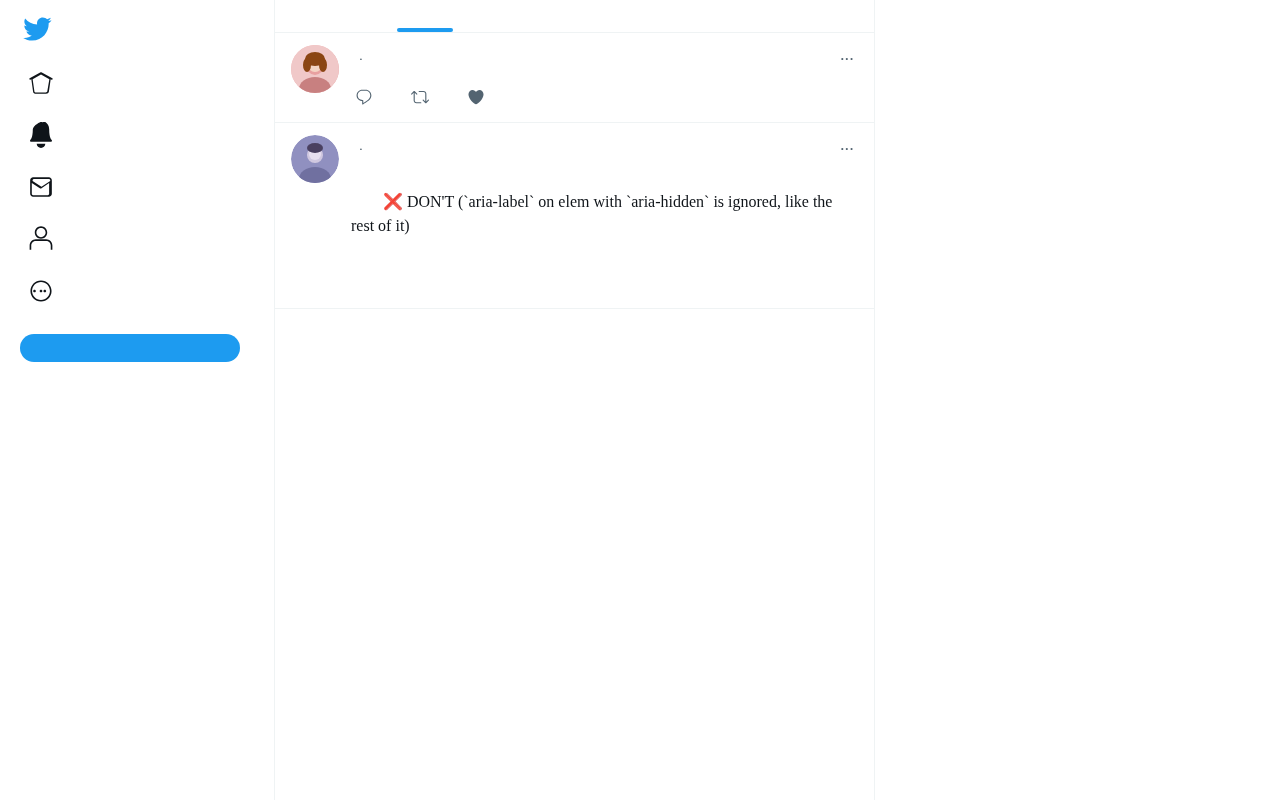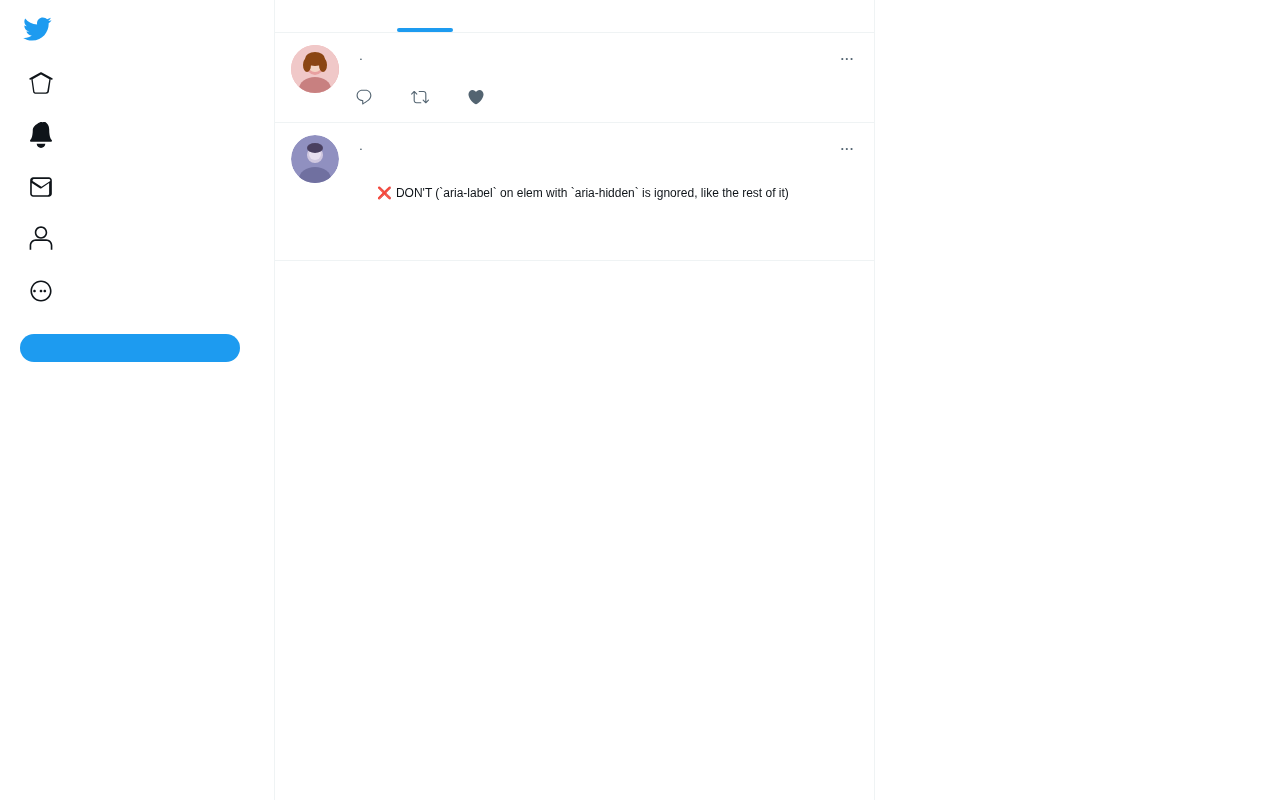--- a/index.html
+++ b/index.html
@@ -140,21 +140,21 @@
     .tweet-dot { color: #536471; font-size: 15px; }
     .more-icon { color: #536471; cursor: pointer; font-size: 18px; padding: 4px; border-radius: 50%; }
 
     .tweet-text { font-size: 15px; color: #0f1419; line-height: 1.5; margin-bottom: 10px; white-space: pre-wrap; }
 
     .tweet-actions { display: flex; gap: 24px; margin-top: 4px; }
     .action-btn { display: flex; align-items: center; gap: 6px; color: #536471; font-size: 13px; cursor: pointer; border: none; background: none; padding: 4px; border-radius: 9999px; }
     .action-btn svg { width: 18px; height: 18px; fill: currentColor; }
 
     
-    .code-text { font-family: Liberation Sans, sans-serif; font-size: 12px; color: #0f1419; }
+    .code-text { font-family: Liberation Serif, serif; font-size: 16px; color: #0f1419; }
   </style>
 </head>
 <body>
 
 <nav class="sidebar">
   <div class="twitter-logo">
     <svg viewBox="0 0 24 24">
       <path d="M23.643 4.937c-.835.37-1.732.62-2.675.733.962-.576 1.7-1.49 2.048-2.578-.9.534-1.897.922-2.958 1.13-.85-.904-2.06-1.47-3.4-1.47-2.572 0-4.658 2.086-4.658 4.66 0 .364.042.718.12 1.06-3.873-.195-7.304-2.05-9.602-4.868-.4.69-.63 1.49-.63 2.342 0 1.616.823 3.043 2.072 3.878-.764-.025-1.482-.234-2.11-.583v.06c0 2.257 1.605 4.14 3.737 4.568-.392.106-.803.162-1.227.162-.3 0-.593-.028-.877-.082.593 1.85 2.313 3.198 4.352 3.234-1.595 1.25-3.604 1.995-5.786 1.995-.376 0-.747-.022-1.112-.065 2.062 1.323 4.51 2.093 7.14 2.093 8.57 0 13.255-7.098 13.255-13.254 0-.2-.005-.402-.014-.602.91-.658 1.7-1.477 2.323-2.41z"></path>
     </svg>
   </div>

